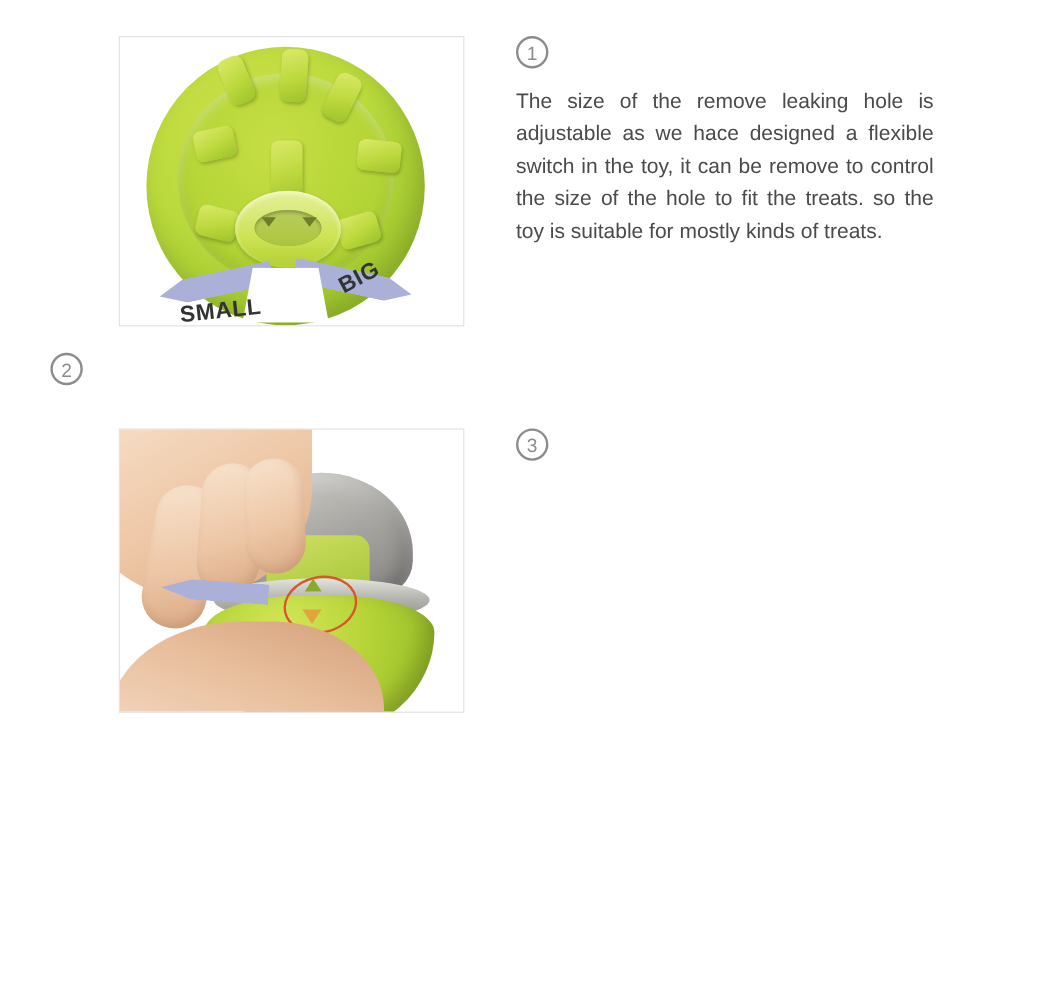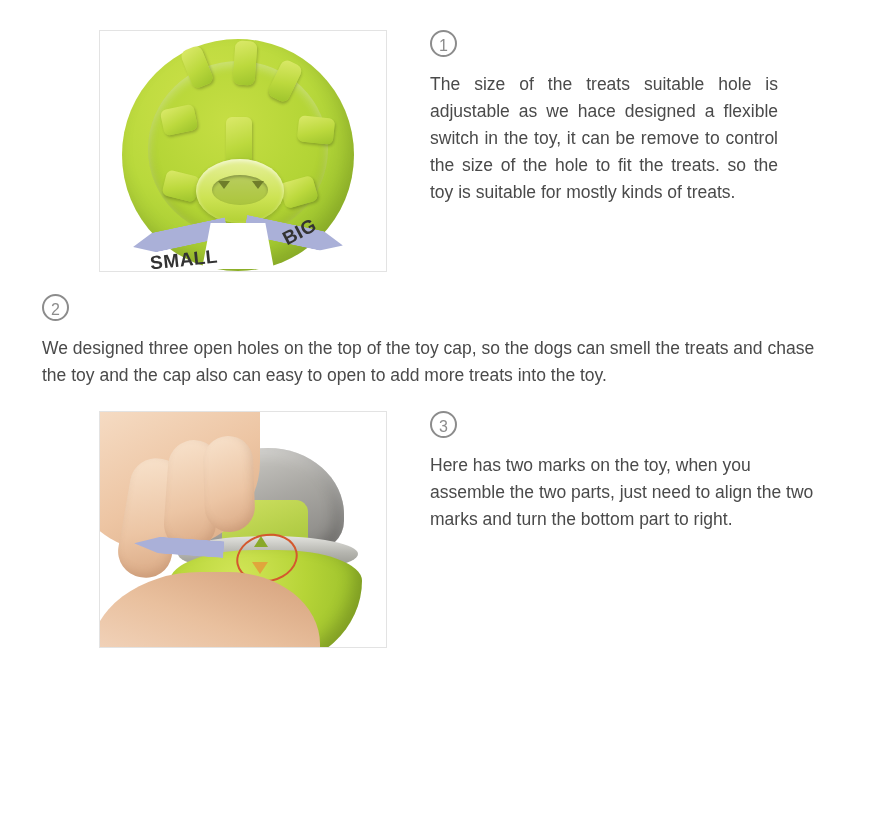--- a/index.html
+++ b/index.html
@@ -423,28 +423,27 @@
             <div class="arrow-right"></div>
             <div class="white-wedge"></div>
           </div>
           <div class="lbl-small">SMALL</div>
           <div class="lbl-big">BIG</div>
         </div>
       </div>
     </div>
     <div class="text-cell">
       <div class="step-num">1</div>
-      <div class="step-body justify">The size of the treats suitable hole is adjustable as we hace designed a flexible switch in the toy, it can be remove to control the size of the hole to fit the treats. so the toy is suitable for mostly kinds of treats.</div>
+      <div class="step-body justify">The size of the remove leaking hole is adjustable as we hace designed a flexible switch in the toy, it can be remove to control the size of the hole to fit the treats. so the toy is suitable for mostly kinds of treats.</div>
     </div>
   </div>
 
   <div class="row">
     <div class="text-cell">
       <div class="step-num">2</div>
-      <div class="step-body">We designed three open holes on the top of the toy cap, so the dogs can smell the treats and chase the toy and the cap also can easy to open to add more treats into the toy.</div>
     </div>
   </div>
 
   <div class="row">
     <div class="img-cell">
       <div class="photo-frame frame-3">
         <div class="fig3-wrap">
           <div class="toy3-dome"></div>
           <div class="toy3-green-in"></div>
           <div class="toy3-band"></div>
@@ -456,17 +455,16 @@
           <div class="finger3 f3a"></div>
           <div class="finger3 f3b"></div>
           <div class="finger3 f3c"></div>
           <div class="hand3-bottom"></div>
           <div class="turn-arrow"></div>
         </div>
       </div>
     </div>
     <div class="text-cell">
       <div class="step-num">3</div>
-      <div class="step-body">Here has two marks on the toy, when you assemble the two parts, just need to align the two marks and turn the bottom part to right.</div>
     </div>
   </div>
 
 </div>
 
 </body></html>

